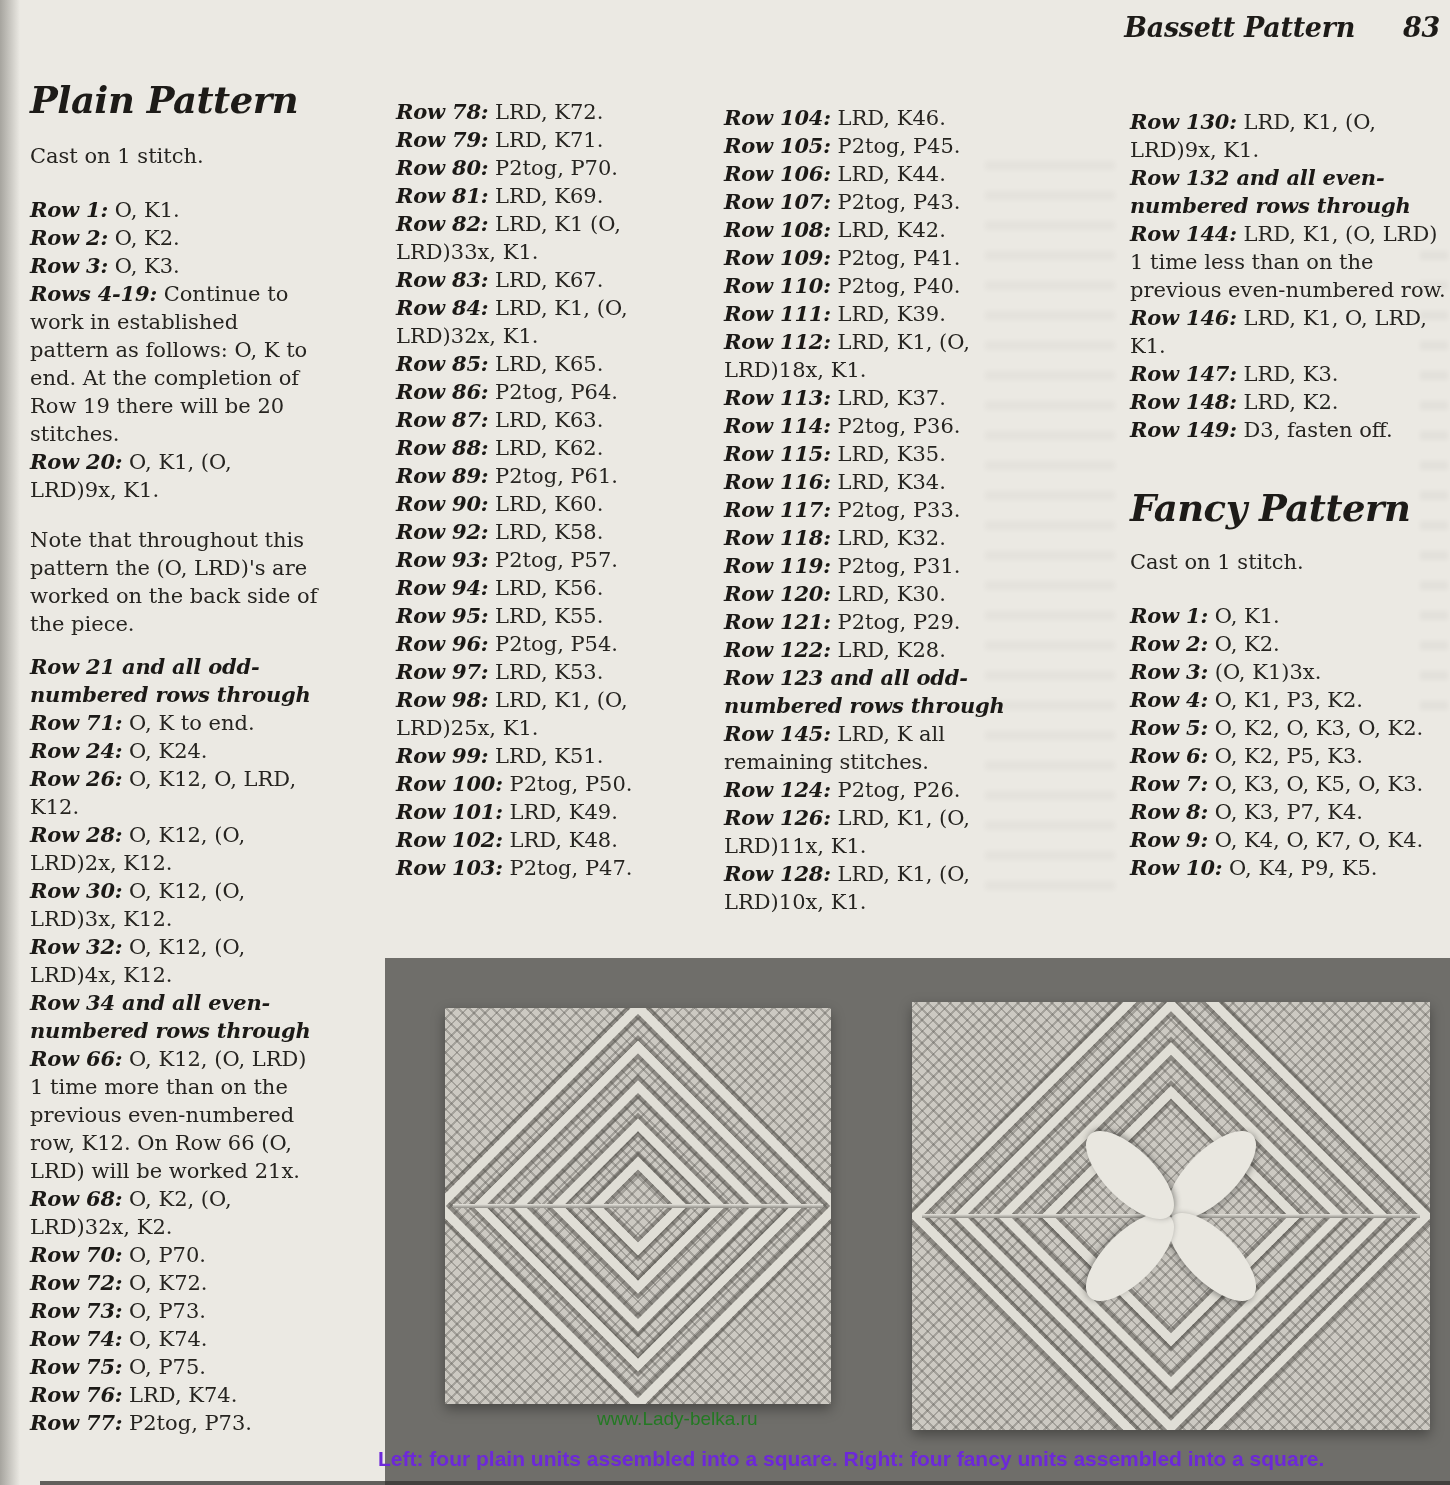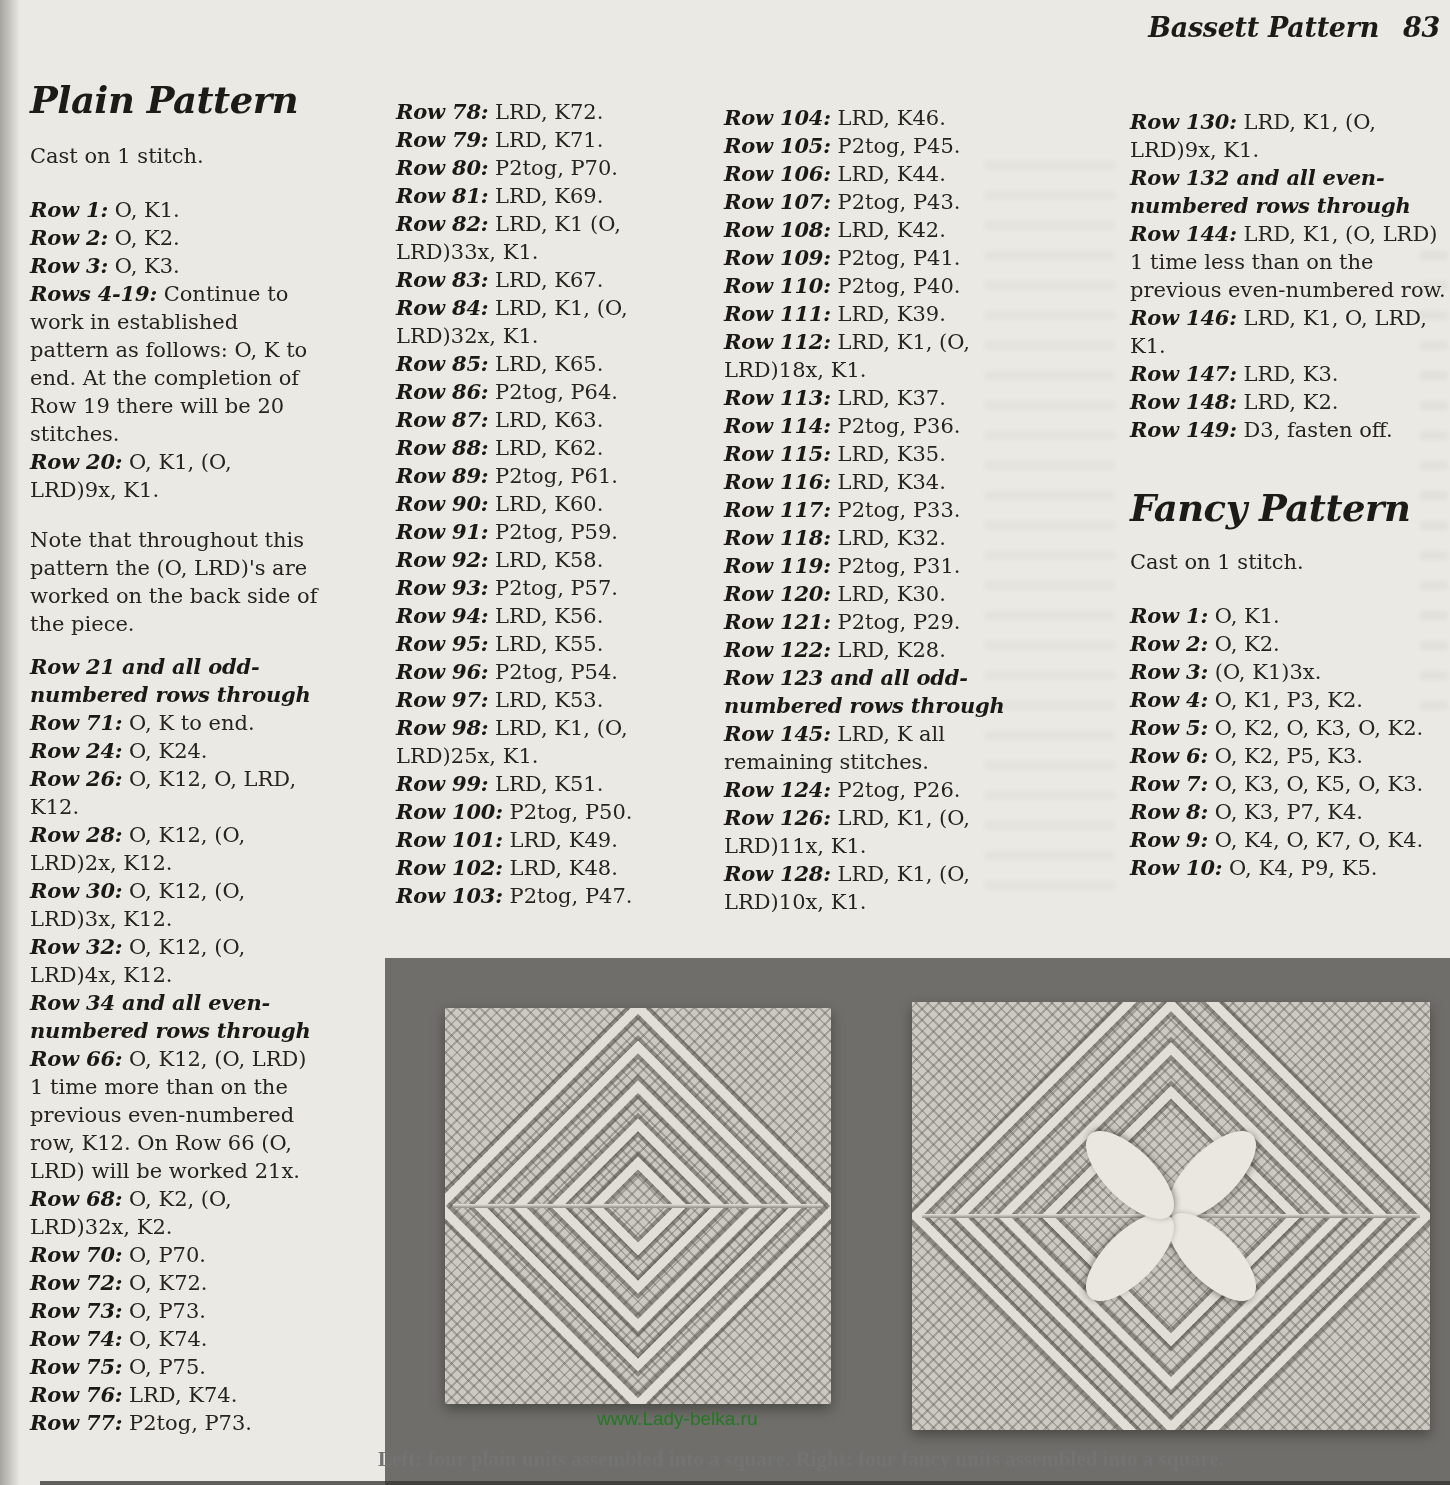--- a/index.html
+++ b/index.html
@@ -4,21 +4,21 @@
 <style>
   html,body{margin:0;padding:0}
   body{
     width:1450px;height:1485px;position:relative;overflow:hidden;
     background:#ebe9e3;color:#262420;
     font-family:"DejaVu Serif", "Liberation Serif", serif;
   }
   .edge-left{position:absolute;left:0;top:0;bottom:0;width:20px;
     background:linear-gradient(90deg,rgba(110,108,102,.55),rgba(110,108,102,0));}
   .bottom-bar{position:absolute;left:40px;right:0;bottom:0;height:4px;background:#33322f;opacity:.75}
-  .runhead{position:absolute;top:12px;right:10px;display:flex;gap:24px;
+  .runhead{position:absolute;top:12px;right:10px;display:flex;gap:48px;
     font-size:27px;font-weight:bold;font-style:italic;color:#1d1b18;letter-spacing:-.3px}
   .col{position:absolute;font-size:21px;line-height:28px}
   .col1{left:30px;top:86px;width:292px}
   .col2{left:396px;top:98px;width:330px}
   .col3{left:724px;top:104px;width:332px}
   .col4{left:1130px;top:108px;width:322px}
   h1{font-size:37px;font-style:italic;font-weight:bold;margin:0 0 28px;letter-spacing:-.5px;color:#1d1b18}
   h1.fancy{margin:50px 0 26px}
   .intro{margin:0 0 26px}
   .note{margin:22px 0 15px}
@@ -41,22 +41,22 @@
     background:linear-gradient(180deg,#e7e5de,#8f8d87)}
   .petal{position:absolute;left:50%;top:50%;width:114px;height:50px;border-radius:50%;
     background:#e9e7e0;box-shadow:0 2px 6px rgba(30,30,28,.45)}
   .petal.p1{transform:translate(-50%,-50%) rotate(-45deg) translateX(58px)}
   .petal.p2{transform:translate(-50%,-50%) rotate(45deg) translateX(58px)}
   .petal.p3{transform:translate(-50%,-50%) rotate(135deg) translateX(58px)}
   .petal.p4{transform:translate(-50%,-50%) rotate(-135deg) translateX(58px)}
   .watermark{position:absolute;left:212px;top:450px;
     font-family:"Liberation Sans",sans-serif;font-size:19px;color:#1f7a1f;opacity:.95}
   .caption{position:absolute;left:378px;top:1447px;width:1072px;margin:0;
-    font-family:Liberation Serif, serif;font-weight:bold;font-size:21px;
-    white-space:nowrap;color:#737373}
+    font-family:Liberation Sans, sans-serif;font-weight:bold;font-size:21px;
+    white-space:nowrap;color:#6d28d9}
   .bleed{position:absolute;opacity:.07;filter:blur(2px);
     background:repeating-linear-gradient(0deg,rgba(70,68,64,.55) 0 9px,rgba(0,0,0,0) 9px 30px)}
   .bleed.b1{left:985px;top:150px;width:130px;height:740px}
   .bleed.b2{left:1420px;top:240px;width:28px;height:470px;opacity:.09}
 </style>
 </head>
 <body>
 
 <div class="edge-left"></div>
 
@@ -103,21 +103,20 @@
       <p class="row"><b class="lbl">Row 81:</b> LRD, K69.</p>
       <p class="row"><b class="lbl">Row 82:</b> LRD, K1 (O, LRD)33x, K1.</p>
       <p class="row"><b class="lbl">Row 83:</b> LRD, K67.</p>
       <p class="row"><b class="lbl">Row 84:</b> LRD, K1, (O, LRD)32x, K1.</p>
       <p class="row"><b class="lbl">Row 85:</b> LRD, K65.</p>
       <p class="row"><b class="lbl">Row 86:</b> P2tog, P64.</p>
       <p class="row"><b class="lbl">Row 87:</b> LRD, K63.</p>
       <p class="row"><b class="lbl">Row 88:</b> LRD, K62.</p>
       <p class="row"><b class="lbl">Row 89:</b> P2tog, P61.</p>
       <p class="row"><b class="lbl">Row 90:</b> LRD, K60.</p>
-      <p class="row"><b class="lbl">Row 91:</b> P2tog, P59.</p>
       <p class="row"><b class="lbl">Row 92:</b> LRD, K58.</p>
       <p class="row"><b class="lbl">Row 93:</b> P2tog, P57.</p>
       <p class="row"><b class="lbl">Row 94:</b> LRD, K56.</p>
       <p class="row"><b class="lbl">Row 95:</b> LRD, K55.</p>
       <p class="row"><b class="lbl">Row 96:</b> P2tog, P54.</p>
       <p class="row"><b class="lbl">Row 97:</b> LRD, K53.</p>
       <p class="row"><b class="lbl">Row 98:</b> LRD, K1, (O, LRD)25x, K1.</p>
       <p class="row"><b class="lbl">Row 99:</b> LRD, K51.</p>
       <p class="row"><b class="lbl">Row 100:</b> P2tog, P50.</p>
       <p class="row"><b class="lbl">Row 101:</b> LRD, K49.</p>

